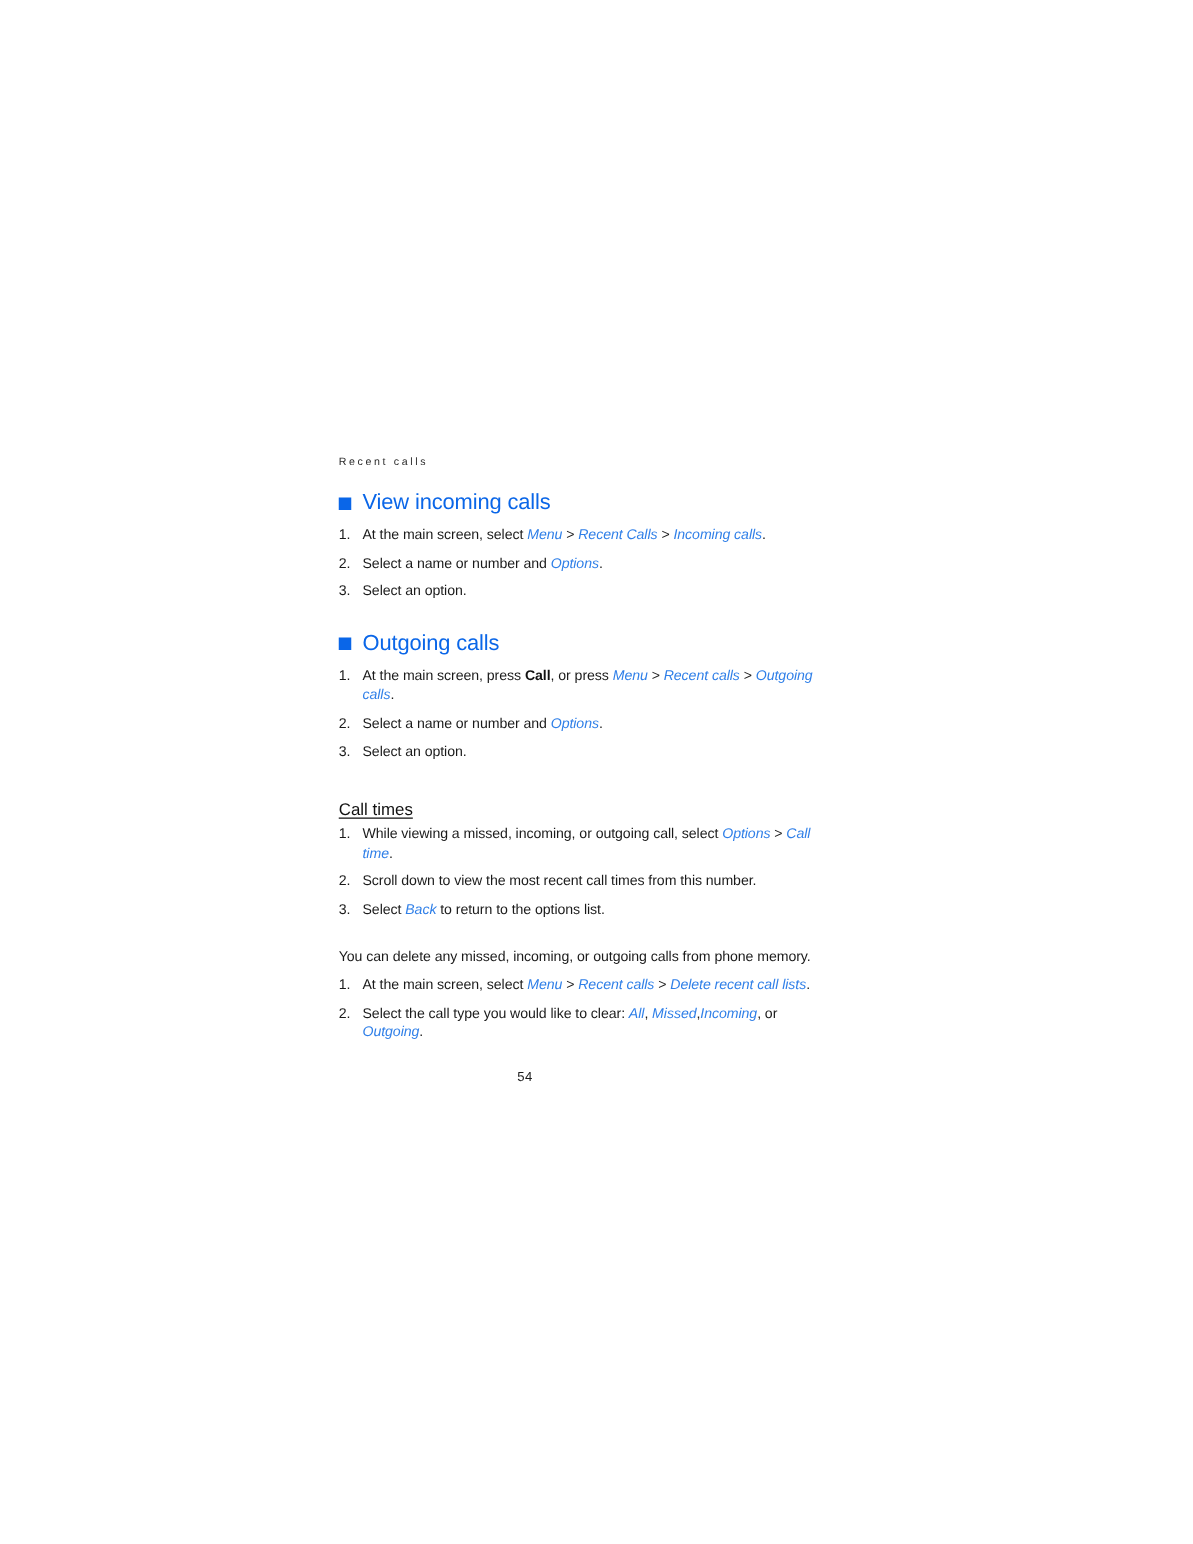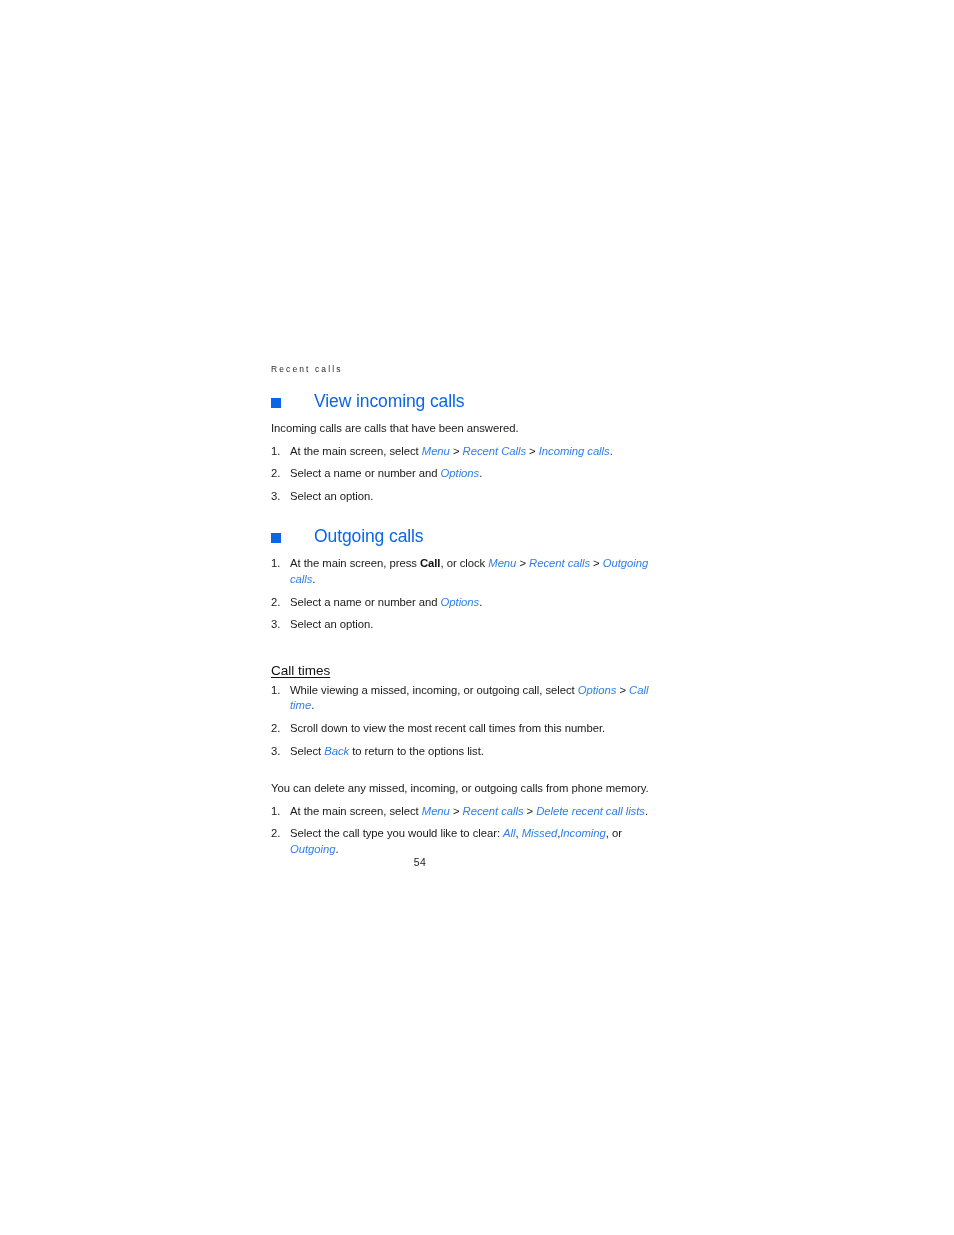--- a/index.html
+++ b/index.html
@@ -37,21 +37,20 @@
   
   .h1 {
     display: flex;
     align-items: center;
     margin: 0 0 9px 0;
     color: #0a66e8;
     font-size: 17.5px;
     font-weight: 400;
     line-height: 21px;
     letter-spacing: -0.1px;
-    gap: 24px;
   }
   .h1-square {
     width: 10px;
     height: 10px;
     background: #0a66e8;
     display: inline-block;
     flex: 0 0 auto;
     margin-right: 9px;
     position: relative;
     top: 1px;
@@ -131,29 +130,29 @@
 </head>
 <body>
 
 <div class="page">
 
   <div class="running-head">Recent calls</div>
 
   <div id="sections-root"><div class="h1">
         <span class="h1-square"></span>
         <span>View incoming calls</span>
-      </div><p class="body">Incoming calls are calls that have been answered.</p><ol class="steps">
+      </div><ol class="steps">
         <li><span class="num">1.</span><span>At the main screen, select </span><i class="ui">Menu</i><span class="sep"> &gt; </span><i class="ui">Recent Calls</i><span class="sep"> &gt; </span><i class="ui">Incoming calls</i><span>.</span></li>
         <li><span class="num">2.</span><span>Select a name or number and </span><i class="ui">Options</i><span>.</span></li>
         <li><span class="num">3.</span><span>Select an option.</span></li>
       </ol><div class="sec-gap"></div><div class="h1">
         <span class="h1-square"></span>
         <span>Outgoing calls</span>
       </div><ol class="steps">
-        <li><span class="num">1.</span><span>At the main screen, press </span><b class="key">Call</b><span>, or clock </span><i class="ui">Menu</i><span class="sep"> &gt; </span><i class="ui">Recent calls</i><span class="sep"> &gt; </span><i class="ui">Outgoing calls</i><span>.</span></li>
+        <li><span class="num">1.</span><span>At the main screen, press </span><b class="key">Call</b><span>, or press </span><i class="ui">Menu</i><span class="sep"> &gt; </span><i class="ui">Recent calls</i><span class="sep"> &gt; </span><i class="ui">Outgoing calls</i><span>.</span></li>
         <li><span class="num">2.</span><span>Select a name or number and </span><i class="ui">Options</i><span>.</span></li>
         <li><span class="num">3.</span><span>Select an option.</span></li>
       </ol><div class="h2">Call times</div><ol class="steps">
         <li><span class="num">1.</span><span>While viewing a missed, incoming, or outgoing call, select </span><i class="ui">Options</i><span class="sep"> &gt; </span><i class="ui">Call time</i><span>.</span></li>
         <li><span class="num">2.</span><span>Scroll down to view the most recent call times from this number.</span></li>
         <li><span class="num">3.</span><span>Select </span><i class="ui">Back</i><span> to return to the options list.</span></li>
       </ol><div class="sec-gap"></div><p class="body">You can delete any missed, incoming, or outgoing calls from phone memory.</p><ol class="steps">
         <li><span class="num">1.</span><span>At the main screen, select </span><i class="ui">Menu</i><span class="sep"> &gt; </span><i class="ui">Recent calls</i><span class="sep"> &gt; </span><i class="ui">Delete recent call lists</i><span>.</span></li>
         <li><span class="num">2.</span><span>Select the call type you would like to clear: </span><i class="ui">All</i><span>, </span><i class="ui">Missed</i><span>,</span><i class="ui">Incoming</i><span>, or </span><i class="ui">Outgoing</i><span>.</span></li>
       </ol></div>

